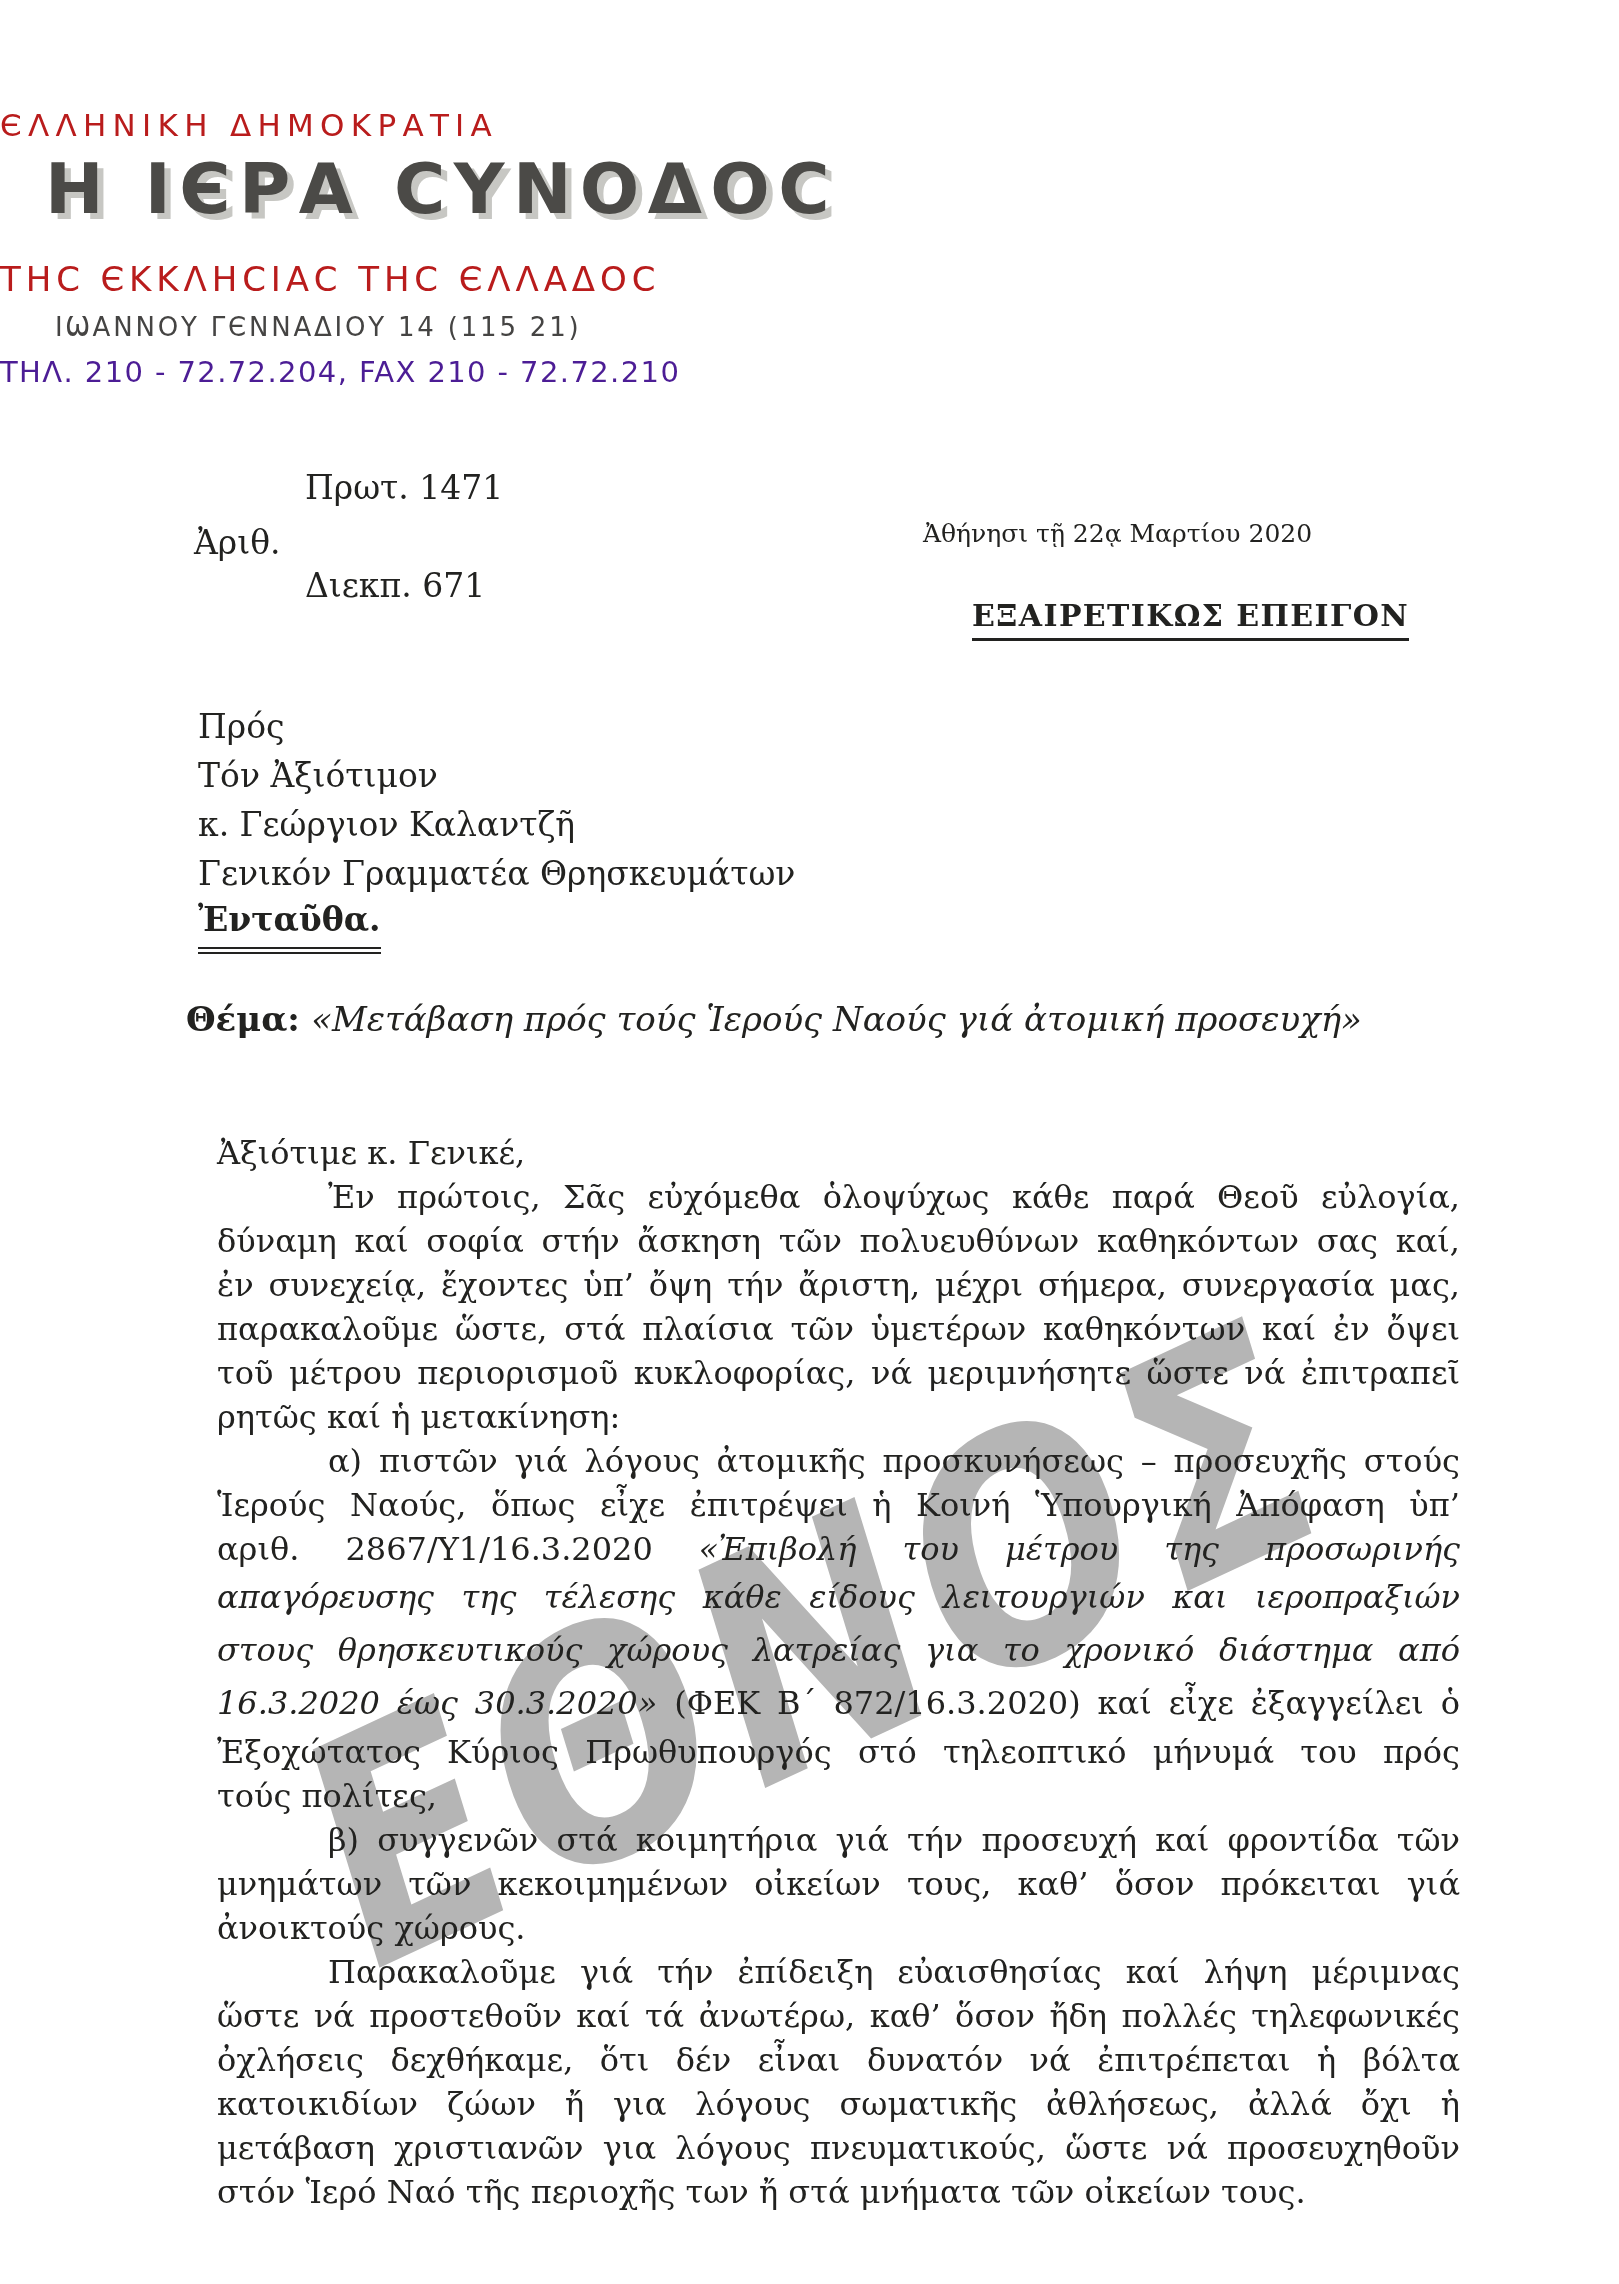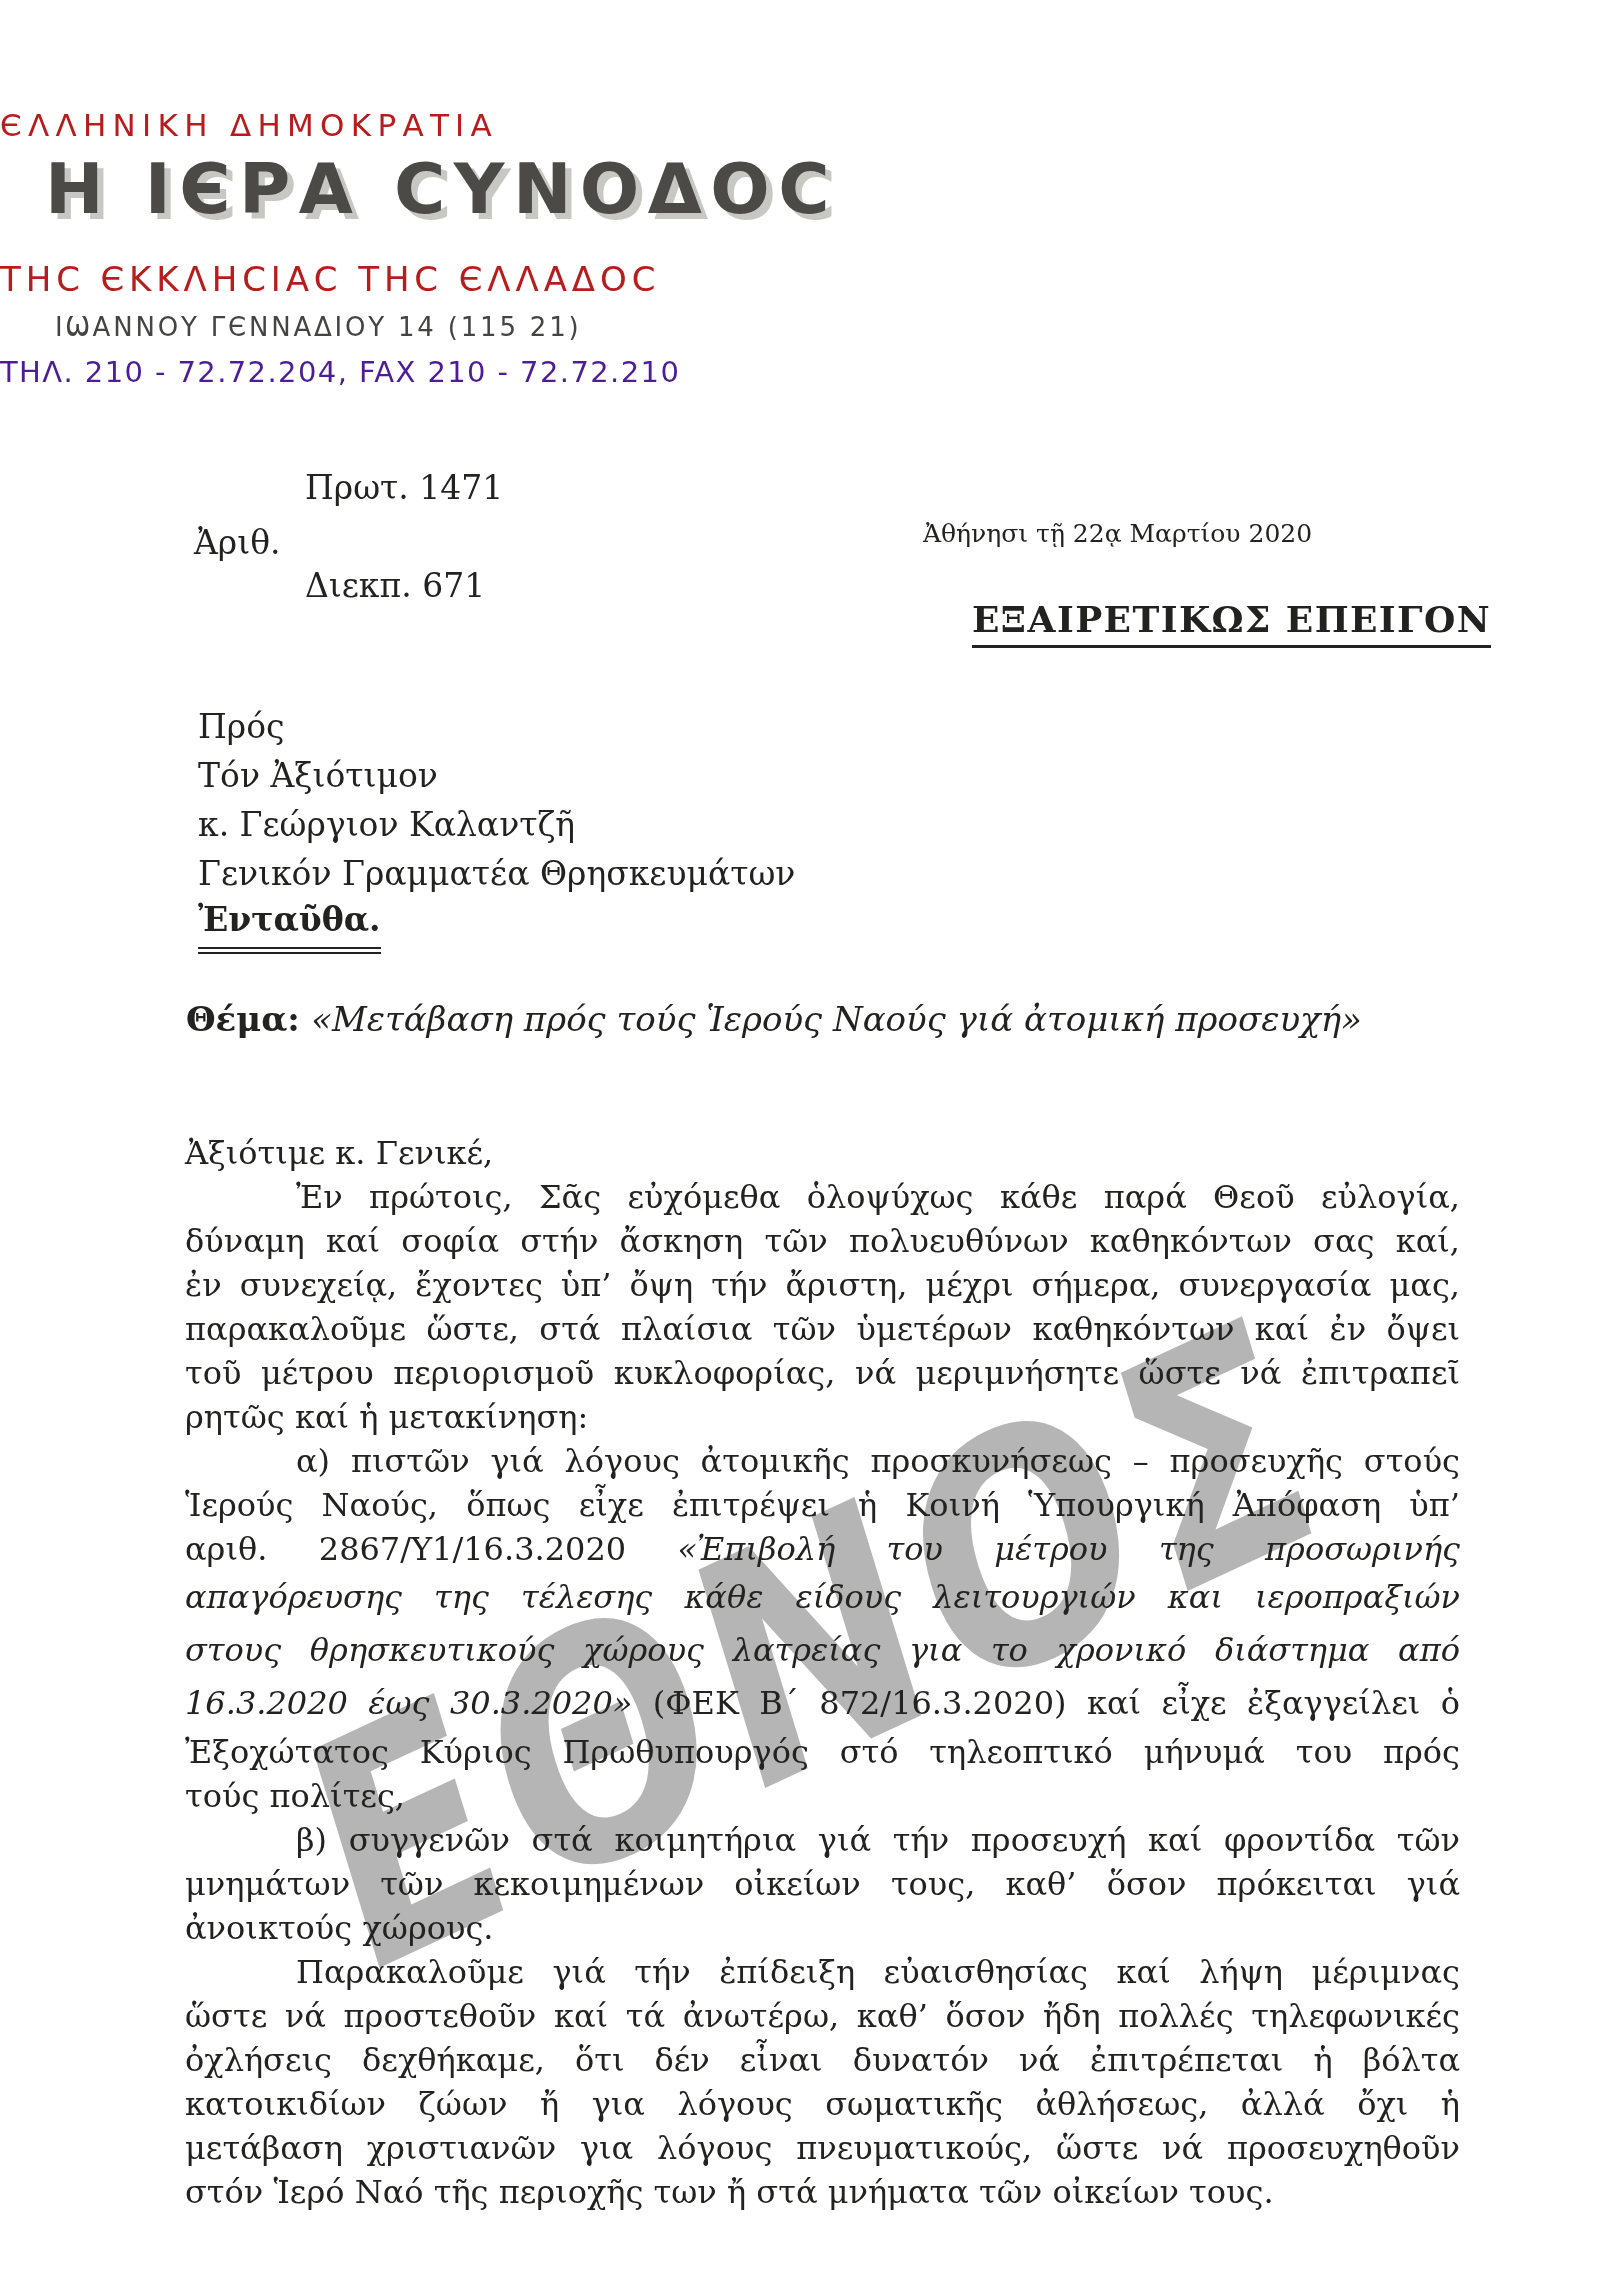--- a/index.html
+++ b/index.html
@@ -40,21 +40,21 @@
     font-size: 29px; letter-spacing: 1.4px; color: #4c1d95;
   }
 
   
   .prot-line1 { position: absolute; left: 305px; top: 468px;  font-size: 33px; z-index: 1; }
   .prot-label { position: absolute; left: 194px; top: 523px;  font-size: 33px; z-index: 1; }
   .prot-line2 { position: absolute; left: 305px; top: 566px;  font-size: 33px; z-index: 1; }
   .dateline   { position: absolute; left: 923px; top: 519px; font-size: 25px; z-index: 1; }
   .urgency {
     position: absolute; left: 972px; top: 598px; z-index: 1;
-    font-size: 36px; font-weight: bold; letter-spacing: 1.4px;
+    font-size: 30px; font-weight: bold; letter-spacing: 1.4px;
     border-bottom: 3.5px solid #222220; padding-bottom: 4.9px; text-align: right;
   }
 
   
   .recipient { position: absolute; left: 198px; top: 702px; z-index: 1; font-size: 33px; }
   .recipient .rline { height: 49px; line-height: 49px; }
   .recipient .rcity {
     display: inline-block; margin-top: 2.1px;
     font-weight: bold;
     border-bottom: 7.7px double #222220; padding-bottom: 8px;
@@ -80,20 +80,21 @@
 
   
   .letter-body {
     position: absolute; left: 185px; top: 1131px; width: 1275px; z-index: 1;
     font-size: 32px;
   }
   .bline {
     height: 44px; line-height: 44px;
     text-align: justify; text-align-last: justify;
     white-space: nowrap;
+    margin-left: 32px;
   }
   .bline.wide   { height: 53px; line-height: 53px; }
   .bline.indent { padding-left: 111px; }
   .bline.nofill { text-align-last: left; }
   .bline .it    { font-style: italic; font-size: 32px; }
 </style>
 </head>
 <body>
 
 <div class="page">

